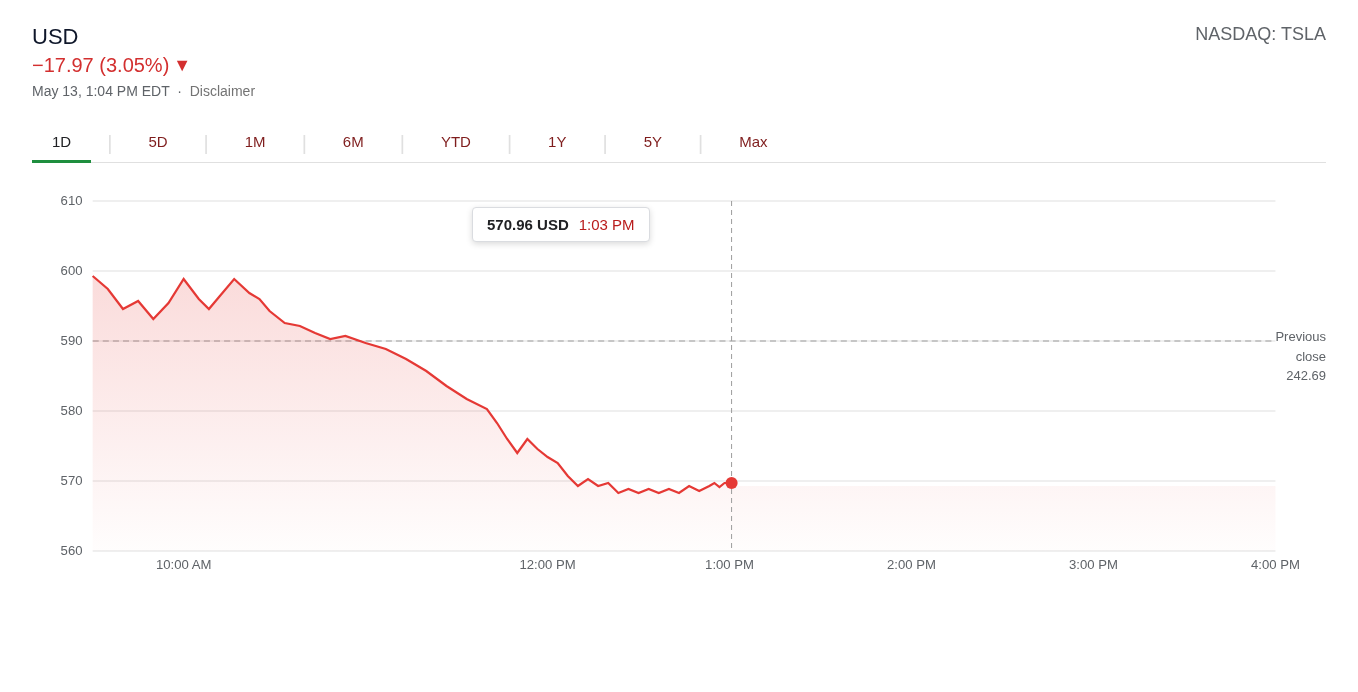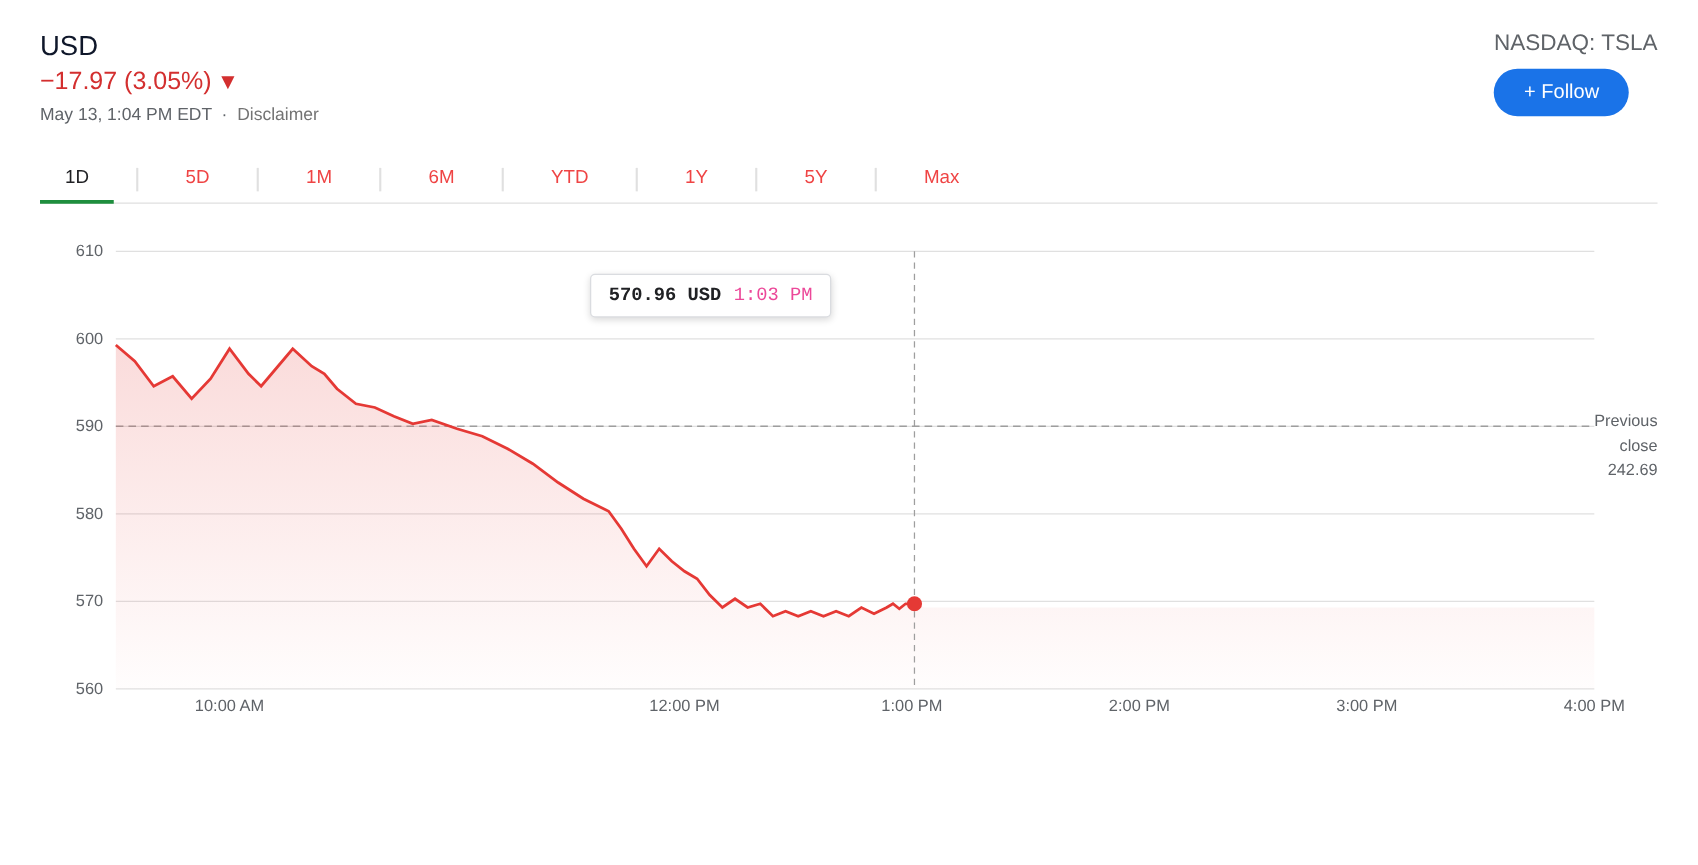--- a/index.html
+++ b/index.html
@@ -83,21 +83,21 @@
     .tabs-row {
       display: flex;
       align-items: center;
       margin-top: 24px;
       border-bottom: 1px solid #e0e0e0;
       gap: 16px;
     }
     .tab {
       padding: 10px 20px;
       font-size: 15px;
-      color: #ef4444;
+      color: #7f1d1d;
       cursor: pointer;
       border-bottom: 3px solid transparent;
       margin-bottom: -1px;
       user-select: none;
     }
     .tab.active {
       color: #202124;
       border-bottom: 3px solid #1e8e3e;
       font-weight: 500;
     }
@@ -126,21 +126,21 @@
       font-size: 15px;
       color: #202124;
       box-shadow: 0 2px 6px rgba(0,0,0,0.15);
       white-space: nowrap;
       pointer-events: none;
       display: flex;
       align-items: center;
       gap: 10px;
     }
     .tooltip-price { font-weight: 600; }
-    .tooltip-time { color: #ec4899; }
+    .tooltip-time { color: #b91c1c; }
     
     .prev-close-label {
       position: absolute;
       right: 0;
       font-size: 13px;
       color: #5f6368;
       text-align: right;
       line-height: 1.4;
     }
   </style>
@@ -159,23 +159,20 @@
         <span class="down-arrow">▼</span>
       </div>
       <div class="price-date">
         <span>May 13, 1:04 PM EDT</span>
         &nbsp;·&nbsp;
         <a class="disclaimer-link">Disclaimer</a>
       </div>
     </div>
     <div class="right-section">
       <div class="ticker-label">NASDAQ: TSLA</div>
-      <button class="follow-button">
-        <span>+ Follow</span>
-      </button>
     </div>
   </div>
 
   <div class="tabs-row">
     <div class="tab active">1D</div>
     <div class="tab-divider">|</div>
     <div class="tab">5D</div>
     <div class="tab-divider">|</div>
     <div class="tab">1M</div>
     <div class="tab-divider">|</div>
@@ -338,21 +335,21 @@
         L 685,312
         L 690,312
       " fill="none" stroke="#e53935" stroke-width="2.2"></path>
 
       <line x1="692" y1="30" x2="692" y2="380" stroke="#9e9e9e" stroke-width="1" stroke-dasharray="5,4"></line>
 
       <circle cx="692" cy="312" r="6" fill="#e53935" stroke="none"></circle>
     </svg>
 
     
-    <div class="tooltip-box" style="left: 440px; top: 48px; font-family: Liberation Mono, monospace;">
+    <div class="tooltip-box" style="left: 440px; top: 36px;">
       <span class="tooltip-price">570.96 USD</span>
       <span class="tooltip-time">1:03 PM</span>
     </div>
 
     
     <div class="prev-close-label" style="top: 156px; right: 0; font-size: 13px; color: #5f6368; line-height: 1.5;">
       Previous<br>close<br>
       <span>242.69</span>
     </div>
   </div>

